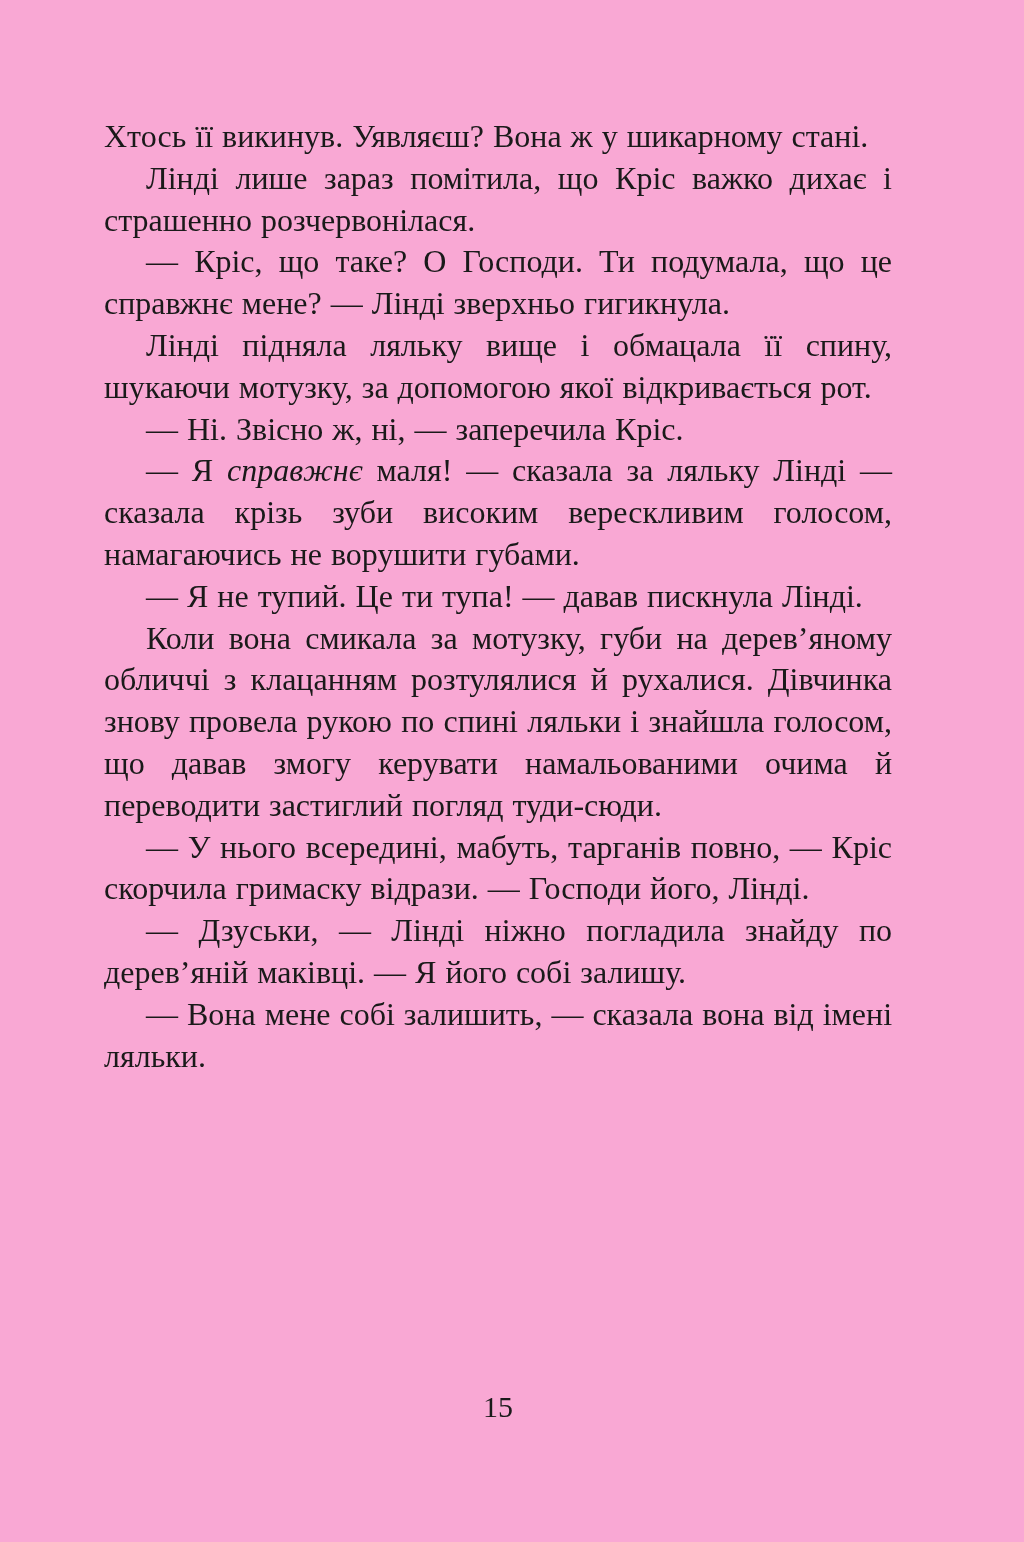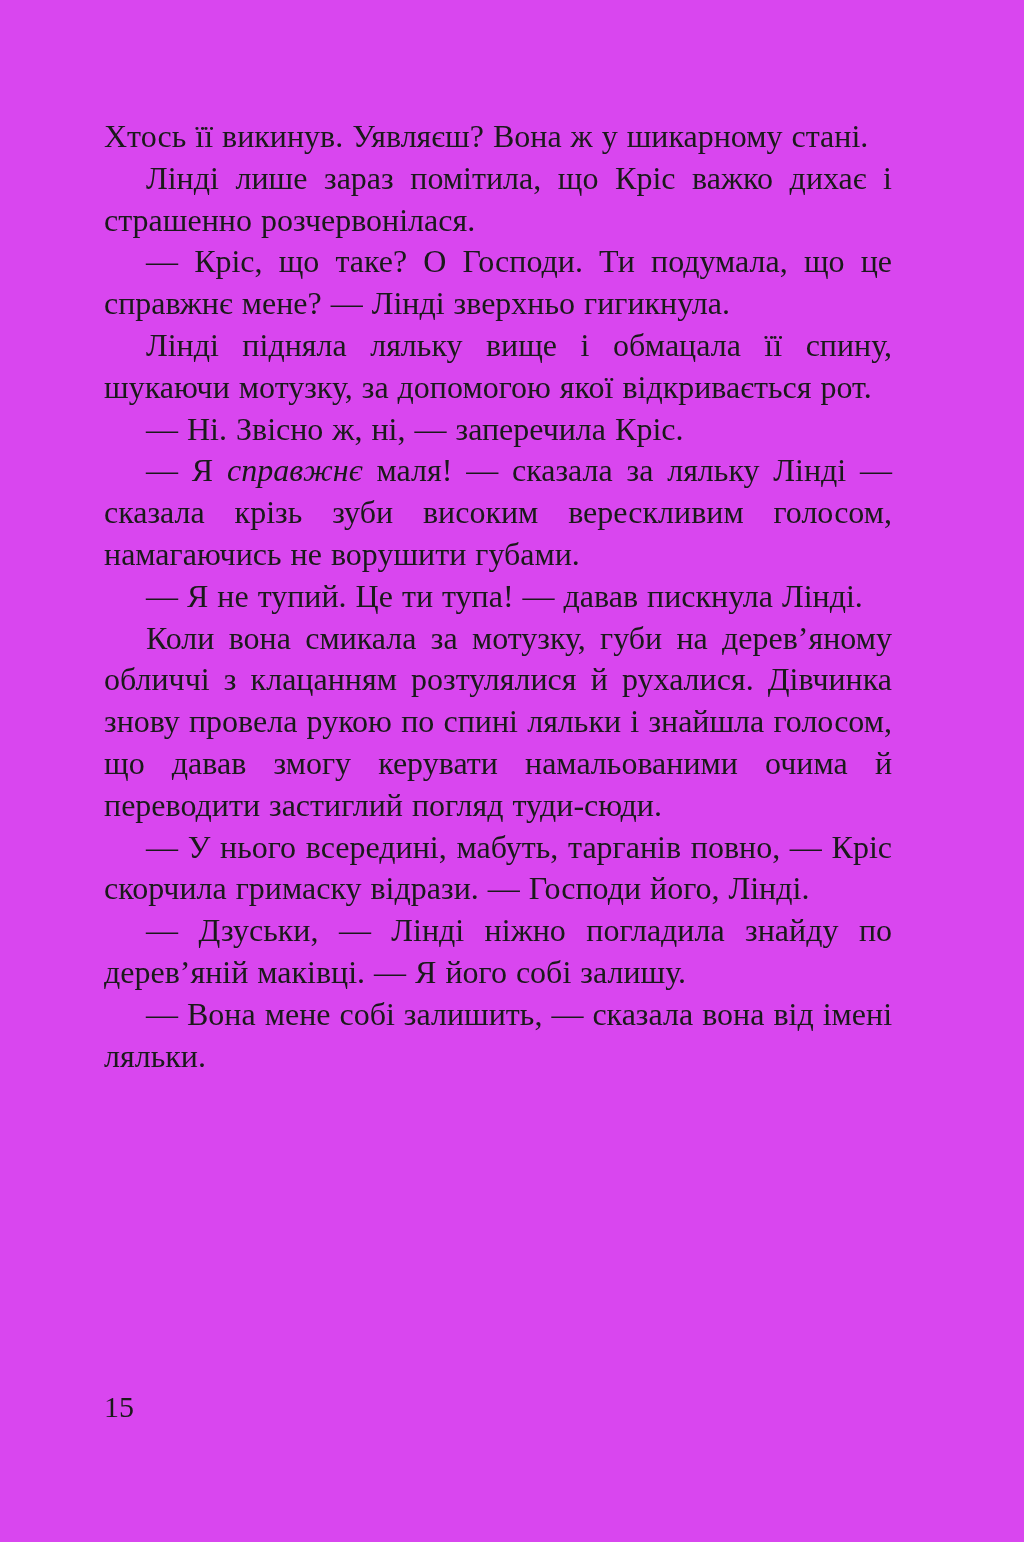--- a/index.html
+++ b/index.html
@@ -11,21 +11,21 @@
     height: 1542px;
     background: #fdfdfd;
     position: relative;
     overflow: hidden;
     font-family: "Liberation Serif", "DejaVu Serif", serif;
     color: #1a1a1a;
   }
   .page {
     position: absolute;
     inset: 0;
-    background: #d946ef;
+    background: #f9a8d4;
     text-decoration: underline;
   }
   .text-block {
     position: absolute;
     left: 104px;
     top: 116px;
     width: 788px;
     font-size: 32px;
     line-height: 41.8px;
     text-align: justify;
@@ -39,21 +39,21 @@
     text-indent: 42px;
   }
   .em {
     font-style: italic;
   }
   .page-number {
     position: absolute;
     top: 1392px;
     left: 104px;
     width: 788px;
-    text-align: left;
+    text-align: center;
     font-size: 30px;
     line-height: 30px;
   }
 </style>
 </head>
 <body>
 
 <div class="page">
   <div class="text-block">
       <p class="para"><span class="">Хтось її викинув. Уявляєш? Вона ж у шикарному стані.</span></p>

